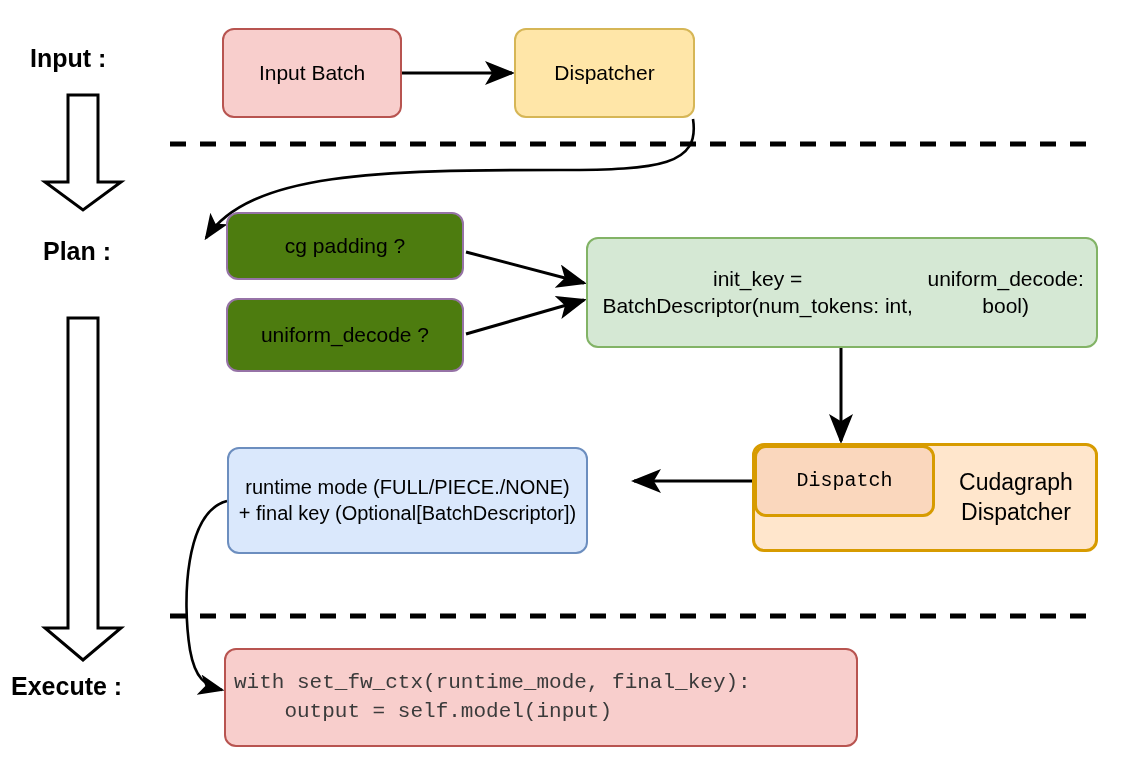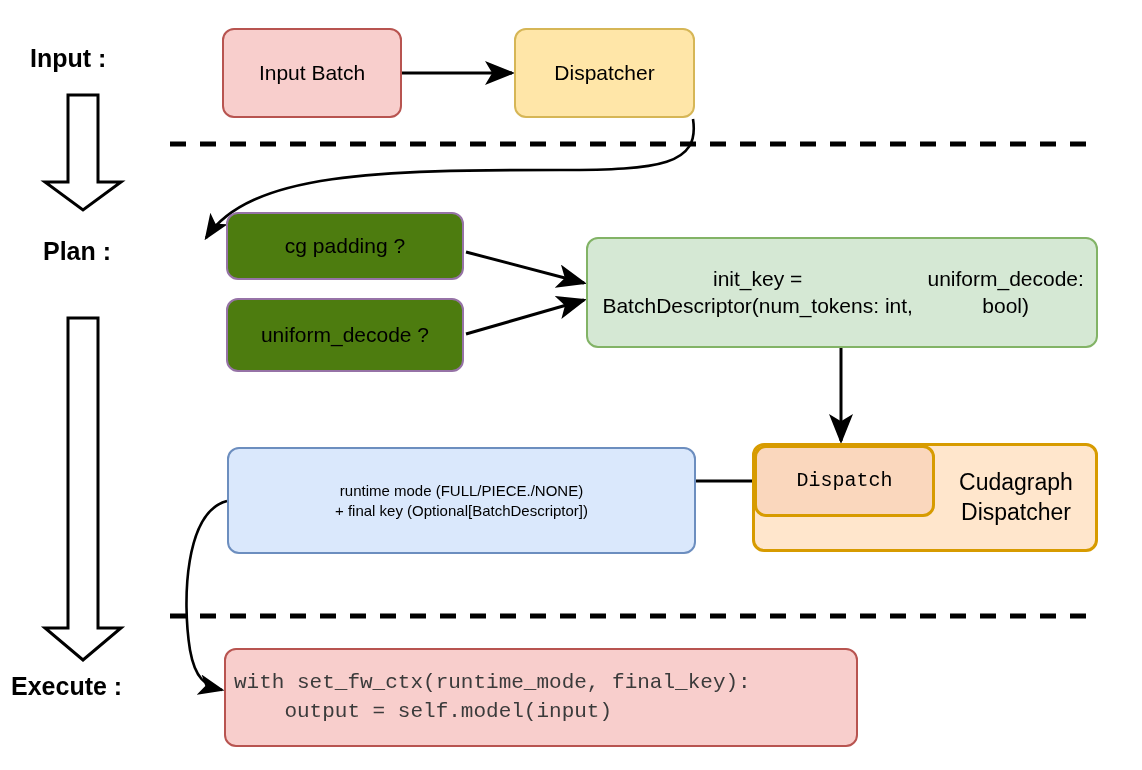--- a/index.html
+++ b/index.html
@@ -163,21 +163,21 @@
 
   <div class="node node-orange-outer" style="left:752px; top:443px; width:346px; height:109px;"></div>
 
   <div class="node-cuda-label" style="left:938px; top:455px; width:156px; height:85px; flex-direction:column;">
     <span>Cudagraph</span>
     <span>Dispatcher</span>
   </div>
 
   <div class="node node-orange-inner" style="left:754px; top:445px; width:181px; height:72px; font-size:20px;font-family:Liberation Mono, monospace;">Dispatch</div>
 
-  <div class="node node-blue" style="left:227px; top:447px; width:469px; height:107px; flex-direction:column; font-size:15px;">
+  <div class="node node-blue" style="left:227px; top:447px; width:361px; height:107px; flex-direction:column; font-size:20px;">
     <span>runtime mode (FULL/PIECE./NONE)</span>
     <span>+ final key (Optional[BatchDescriptor])</span>
   </div>
 
   <div class="node node-code" style="left:224px; top:648px; width:634px; height:99px; flex-direction:column; align-items:flex-start; justify-content:center;">
     <span>with set_fw_ctx(runtime_mode, final_key):</span>
     <span>    output = self.model(input)</span>
   </div>
 
 </div>

